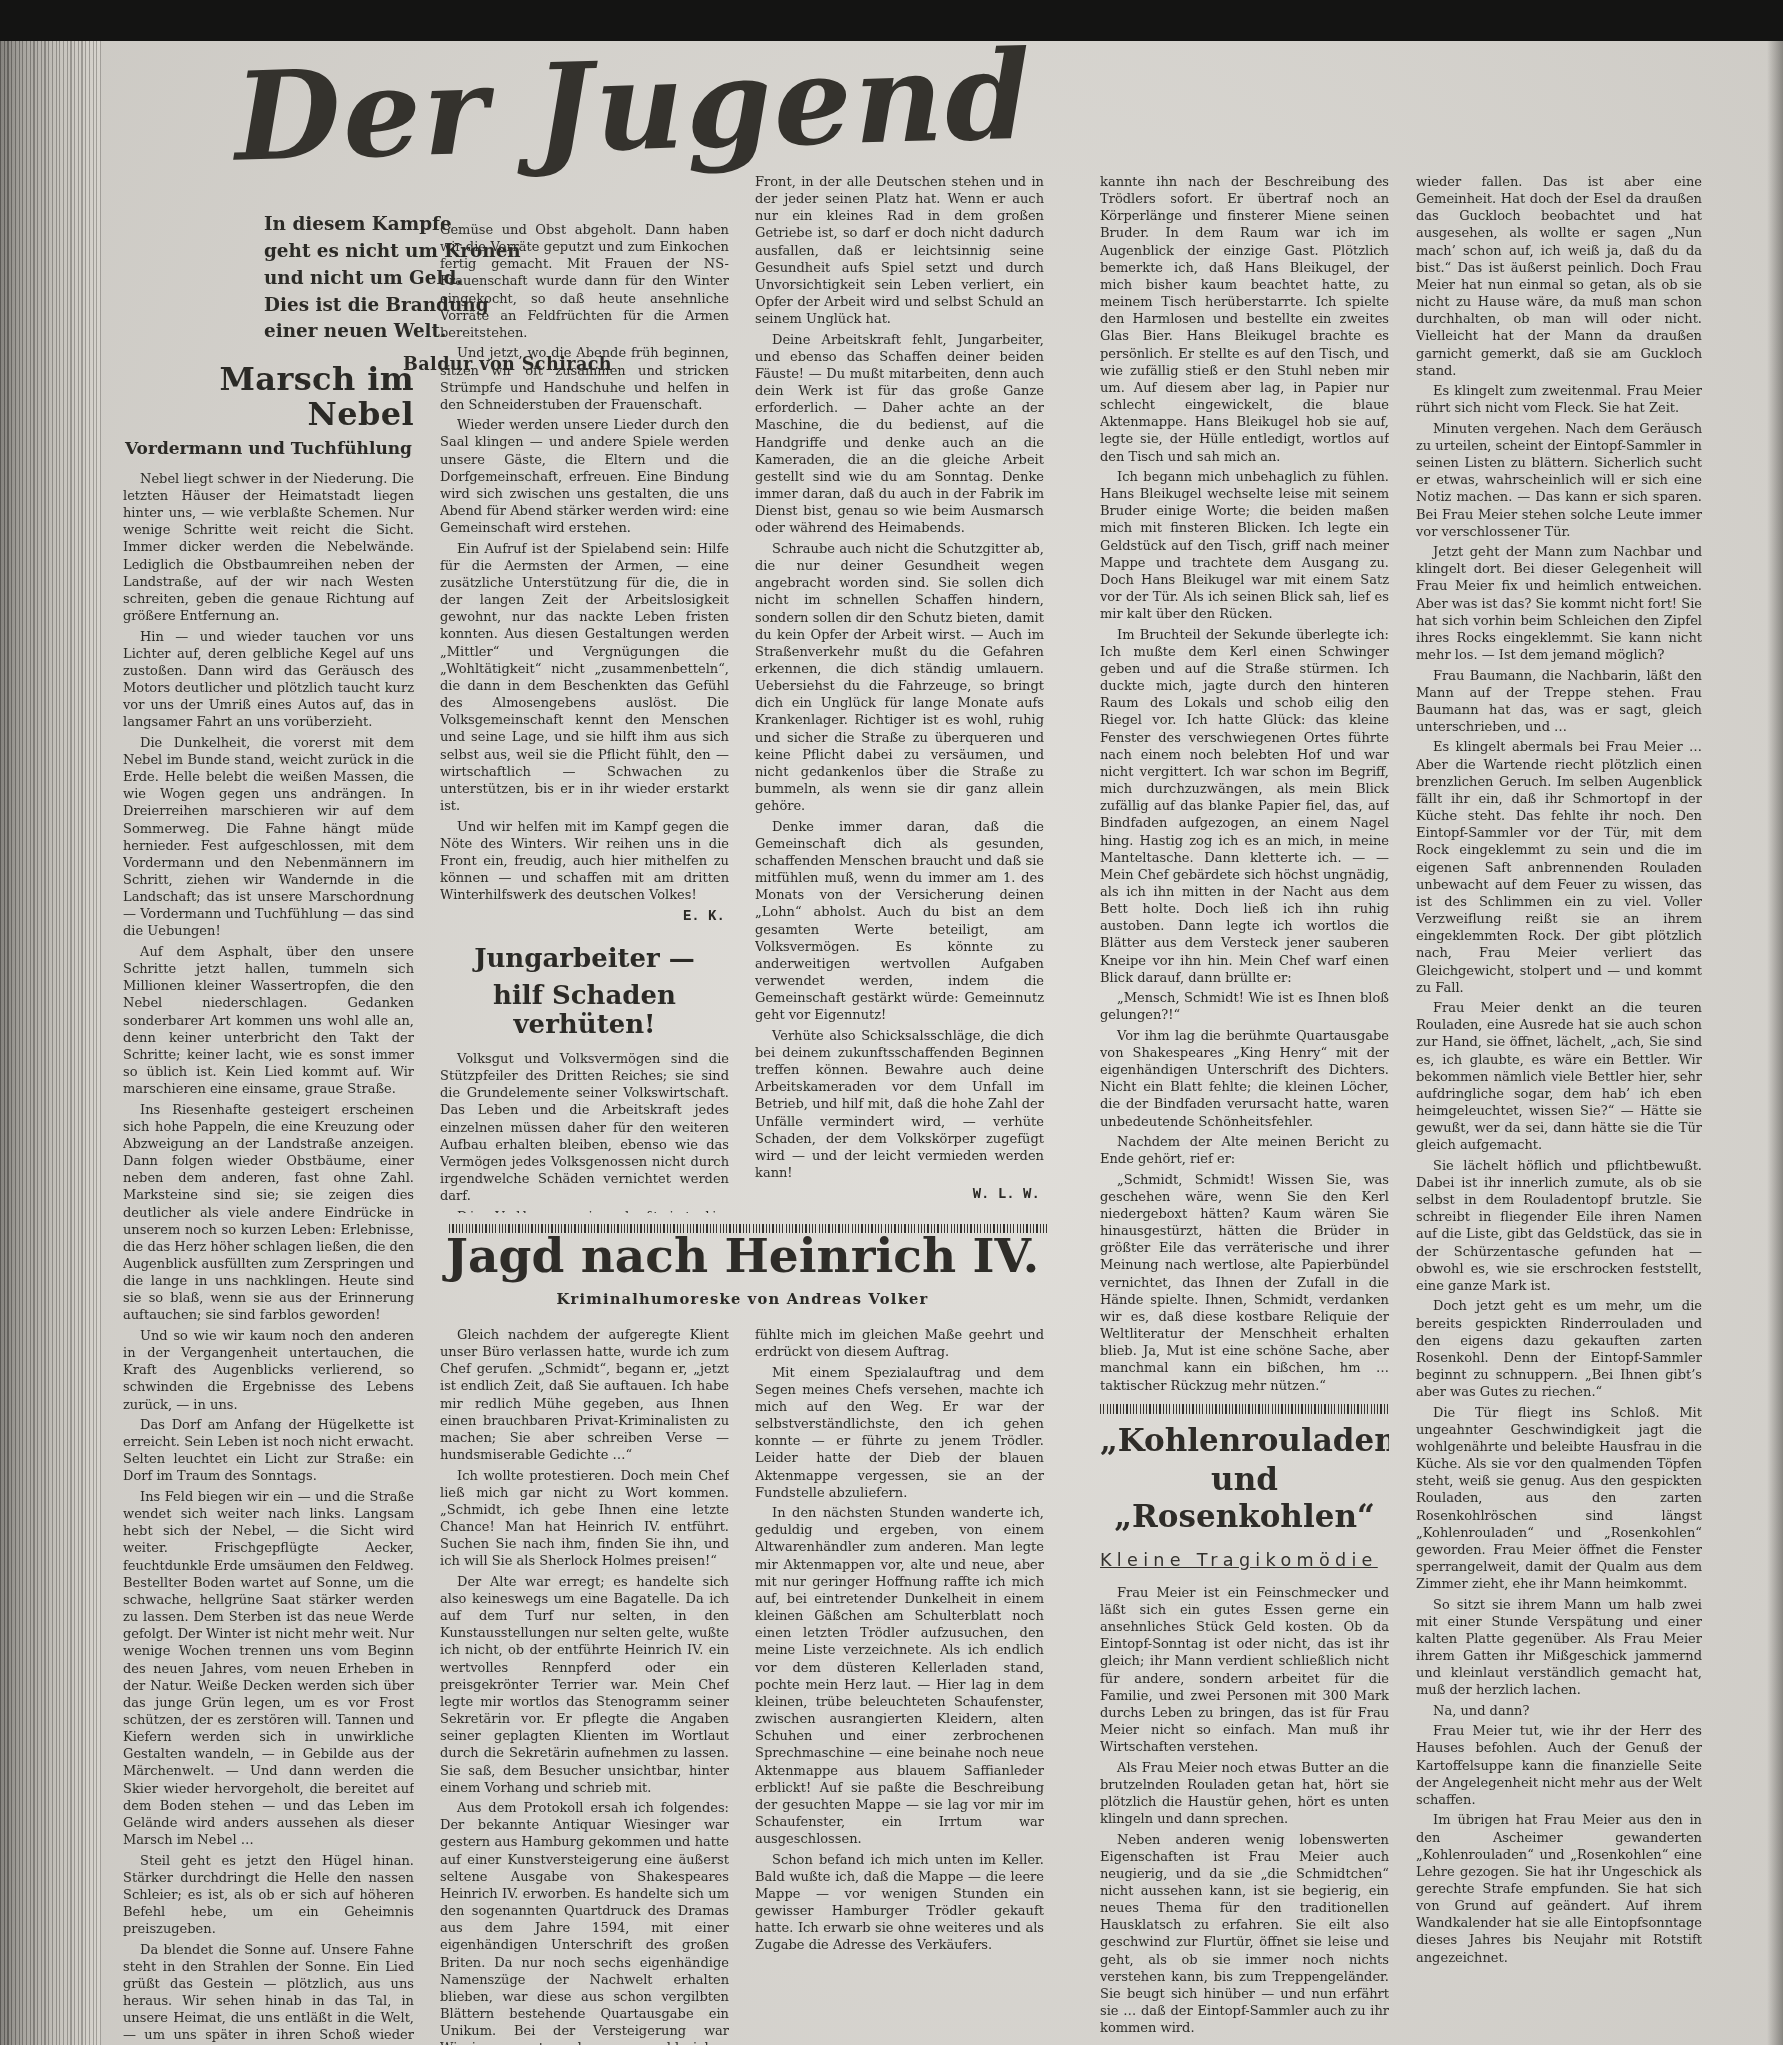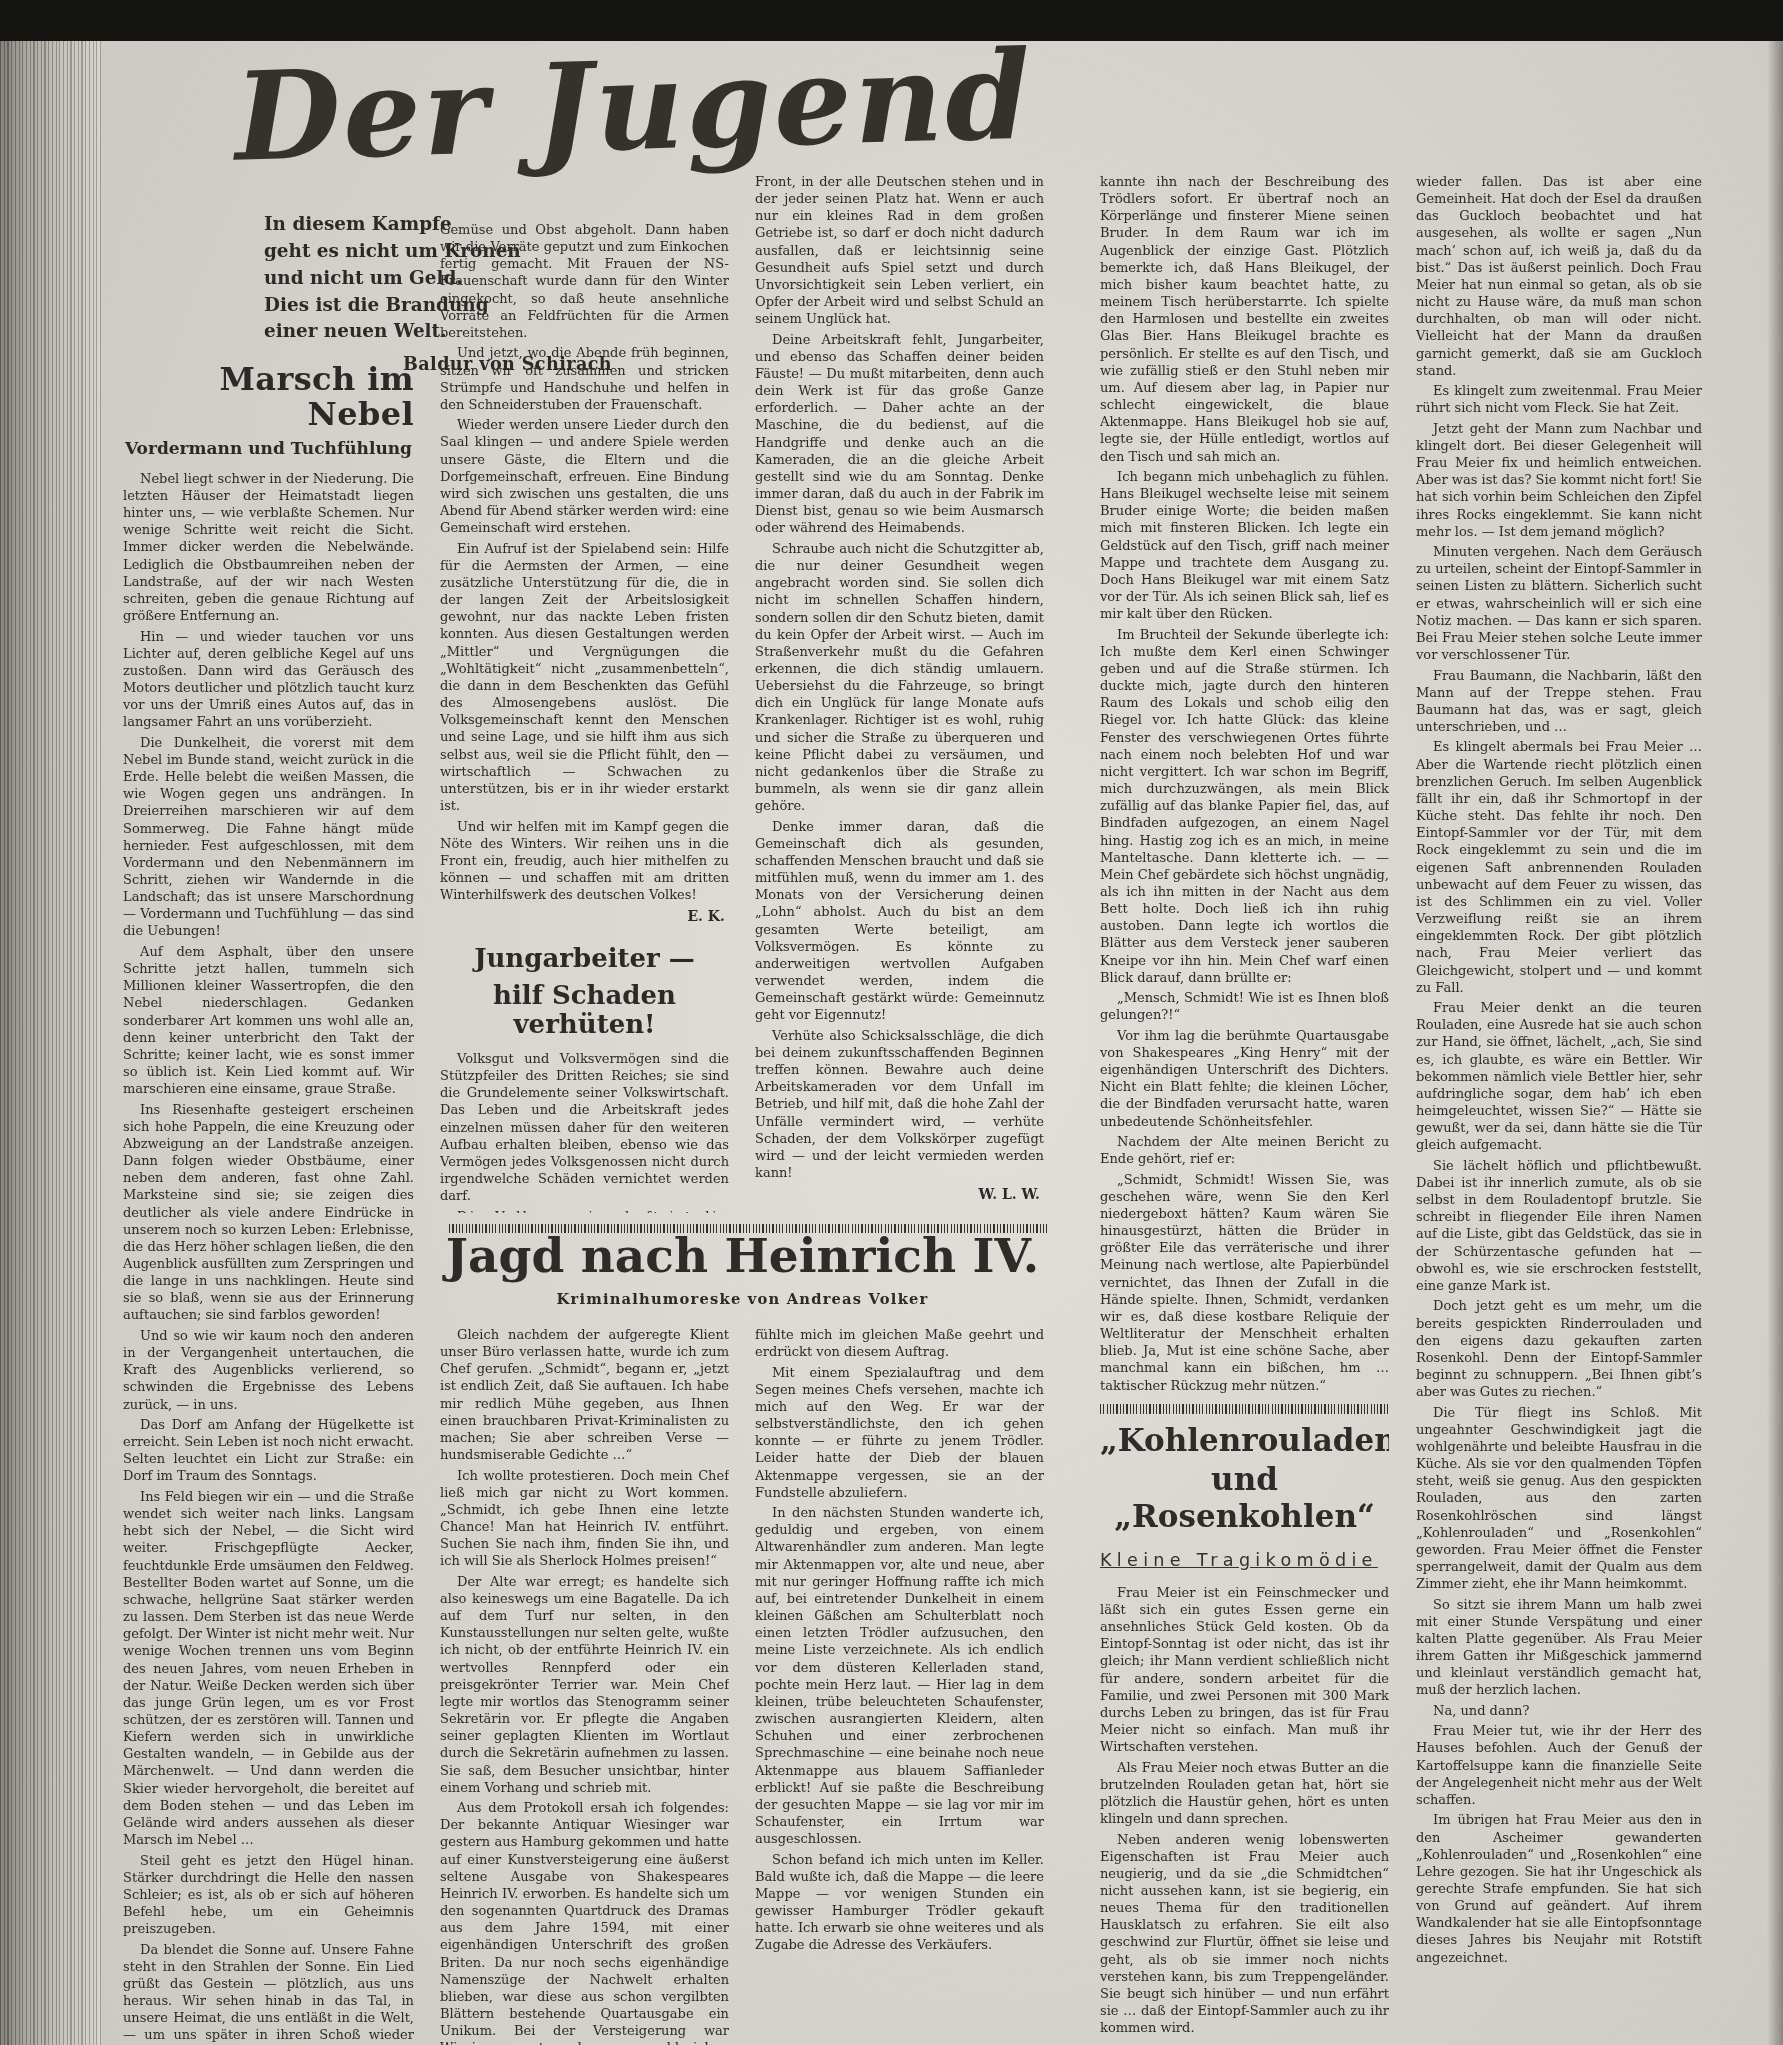--- a/index.html
+++ b/index.html
@@ -46,21 +46,21 @@
   .col2top{left:440px;top:221px;width:289px;height:992px;}
   .col3top{left:755px;top:173px;width:289px;height:1039px;}
   .col2story{left:440px;top:1326px;width:289px;height:1150px;}
   .col3story{left:755px;top:1326px;width:289px;height:1150px;}
   .col4{left:1100px;top:173px;width:289px;height:2144px;}
   .col5{left:1416px;top:173px;width:286px;height:2176px;}
 
   .headline1{font-size:32px;font-weight:bold;text-align:right;text-indent:0!important;margin:3.3px 0 4.1px;line-height:1.1;letter-spacing:0.4px;}
   .headline2{font-size:26px;font-weight:bold;text-align:center;text-indent:0!important;margin:14px 0 3.3px;line-height:1.12;}
   .subhead{font-size:17px;font-weight:bold;text-align:center;text-indent:0!important;margin:0 0 10.6px;}
-  .sig{text-align:right;font-size:14px;font-weight:bold;margin:0.8px 4.1px 4.1px 0;}
+  .sig{text-align:right;font-size:14px;font-weight:bold;margin:0.8px 4.1px 4.1px 0;font-family:Liberation Mono, monospace;}
   .gesperrt{letter-spacing:2.5px;text-indent:17px;border-bottom:0;text-decoration:underline dotted 0.8px;}
 
   .rule-hatch{
     height:9.8px;margin:10.6px 0 8.2px;
     background:repeating-linear-gradient(90deg,#33312d 0 1.2px, rgba(0,0,0,0) 1.2px 3.3px);
   }
   .jagd-rule{left:449px;top:1213px;width:598px;}
   .jagd-title{
     left:440px;top:1231px;width:605px;height:54px;
     font-size:47px;font-weight:bold;text-align:center;color:#2e2c28;line-height:1.05;
@@ -178,22 +178,22 @@
         <p>Frau Meier ist ein Feinschmecker und läßt sich ein gutes Essen gerne ein ansehnliches Stück Geld kosten. Ob da Eintopf-Sonntag ist oder nicht, das ist ihr gleich; ihr Mann verdient schließlich nicht für andere, sondern arbeitet für die Familie, und zwei Personen mit 300 Mark durchs Leben zu bringen, das ist für Frau Meier nicht so einfach. Man muß ihr Wirtschaften verstehen.</p>
         <p>Als Frau Meier noch etwas Butter an die brutzelnden Rouladen getan hat, hört sie plötzlich die Haustür gehen, hört es unten klingeln und dann sprechen.</p>
         <p>Neben anderen wenig lobenswerten Eigenschaften ist Frau Meier auch neugierig, und da sie „die Schmidtchen“ nicht aussehen kann, ist sie begierig, ein neues Thema für den traditionellen Hausklatsch zu erfahren. Sie eilt also geschwind zur Flurtür, öffnet sie leise und geht, als ob sie immer noch nichts verstehen kann, bis zum Treppengeländer. Sie beugt sich hinüber — und nun erfährt sie … daß der Eintopf-Sammler auch zu ihr kommen wird.</p>
       </div>
   </div>
 
   <div class="abs col col5">
     <div>
         <p class="flush">wieder fallen. Das ist aber eine Gemeinheit. Hat doch der Esel da draußen das Guckloch beobachtet und hat ausgesehen, als wollte er sagen „Nun mach’ schon auf, ich weiß ja, daß du da bist.“ Das ist äußerst peinlich. Doch Frau Meier hat nun einmal so getan, als ob sie nicht zu Hause wäre, da muß man schon durchhalten, ob man will oder nicht. Vielleicht hat der Mann da draußen garnicht gemerkt, daß sie am Guckloch stand.</p>
         <p>Es klingelt zum zweitenmal. Frau Meier rührt sich nicht vom Fleck. Sie hat Zeit.</p>
+        <p>Minuten vergehen. Nach dem Geräusch zu urteilen, scheint der Eintopf-Sammler in seinen Listen zu blättern. Sicherlich sucht er etwas, wahrscheinlich will er sich eine Notiz machen. — Das kann er sich sparen. Bei Frau Meier stehen solche Leute immer vor verschlossener Tür.</p>
         <p>Jetzt geht der Mann zum Nachbar und klingelt dort. Bei dieser Gelegenheit will Frau Meier fix und heimlich entweichen. Aber was ist das? Sie kommt nicht fort! Sie hat sich vorhin beim Schleichen den Zipfel ihres Rocks eingeklemmt. Sie kann nicht mehr los. — Ist dem jemand möglich?</p>
-        <p>Minuten vergehen. Nach dem Geräusch zu urteilen, scheint der Eintopf-Sammler in seinen Listen zu blättern. Sicherlich sucht er etwas, wahrscheinlich will er sich eine Notiz machen. — Das kann er sich sparen. Bei Frau Meier stehen solche Leute immer vor verschlossener Tür.</p>
         <p>Frau Baumann, die Nachbarin, läßt den Mann auf der Treppe stehen. Frau Baumann hat das, was er sagt, gleich unterschrieben, und …</p>
         <p>Es klingelt abermals bei Frau Meier … Aber die Wartende riecht plötzlich einen brenzlichen Geruch. Im selben Augenblick fällt ihr ein, daß ihr Schmortopf in der Küche steht. Das fehlte ihr noch. Den Eintopf-Sammler vor der Tür, mit dem Rock eingeklemmt zu sein und die im eigenen Saft anbrennenden Rouladen unbewacht auf dem Feuer zu wissen, das ist des Schlimmen ein zu viel. Voller Verzweiflung reißt sie an ihrem eingeklemmten Rock. Der gibt plötzlich nach, Frau Meier verliert das Gleichgewicht, stolpert und — und kommt zu Fall.</p>
         <p>Frau Meier denkt an die teuren Rouladen, eine Ausrede hat sie auch schon zur Hand, sie öffnet, lächelt, „ach, Sie sind es, ich glaubte, es wäre ein Bettler. Wir bekommen nämlich viele Bettler hier, sehr aufdringliche sogar, dem hab’ ich eben heimgeleuchtet, wissen Sie?“ — Hätte sie gewußt, wer da sei, dann hätte sie die Tür gleich aufgemacht.</p>
         <p>Sie lächelt höflich und pflichtbewußt. Dabei ist ihr innerlich zumute, als ob sie selbst in dem Rouladentopf brutzle. Sie schreibt in fliegender Eile ihren Namen auf die Liste, gibt das Geldstück, das sie in der Schürzentasche gefunden hat — obwohl es, wie sie erschrocken feststellt, eine ganze Mark ist.</p>
         <p>Doch jetzt geht es um mehr, um die bereits gespickten Rinderrouladen und den eigens dazu gekauften zarten Rosenkohl. Denn der Eintopf-Sammler beginnt zu schnuppern. „Bei Ihnen gibt’s aber was Gutes zu riechen.“</p>
         <p>Die Tür fliegt ins Schloß. Mit ungeahnter Geschwindigkeit jagt die wohlgenährte und beleibte Hausfrau in die Küche. Als sie vor den qualmenden Töpfen steht, weiß sie genug. Aus den gespickten Rouladen, aus den zarten Rosenkohlröschen sind längst „Kohlenrouladen“ und „Rosenkohlen“ geworden. Frau Meier öffnet die Fenster sperrangelweit, damit der Qualm aus dem Zimmer zieht, ehe ihr Mann heimkommt.</p>
         <p>So sitzt sie ihrem Mann um halb zwei mit einer Stunde Verspätung und einer kalten Platte gegenüber. Als Frau Meier ihrem Gatten ihr Mißgeschick jammernd und kleinlaut verständlich gemacht hat, muß der herzlich lachen.</p>
         <p>Na, und dann?</p>
         <p>Frau Meier tut, wie ihr der Herr des Hauses befohlen. Auch der Genuß der Kartoffelsuppe kann die finanzielle Seite der Angelegenheit nicht mehr aus der Welt schaffen.</p>
         <p>Im übrigen hat Frau Meier aus den in den Ascheimer gewanderten „Kohlenrouladen“ und „Rosenkohlen“ eine Lehre gezogen. Sie hat ihr Ungeschick als gerechte Strafe empfunden. Sie hat sich von Grund auf geändert. Auf ihrem Wandkalender hat sie alle Eintopfsonntage dieses Jahres bis Neujahr mit Rotstift angezeichnet.</p>

